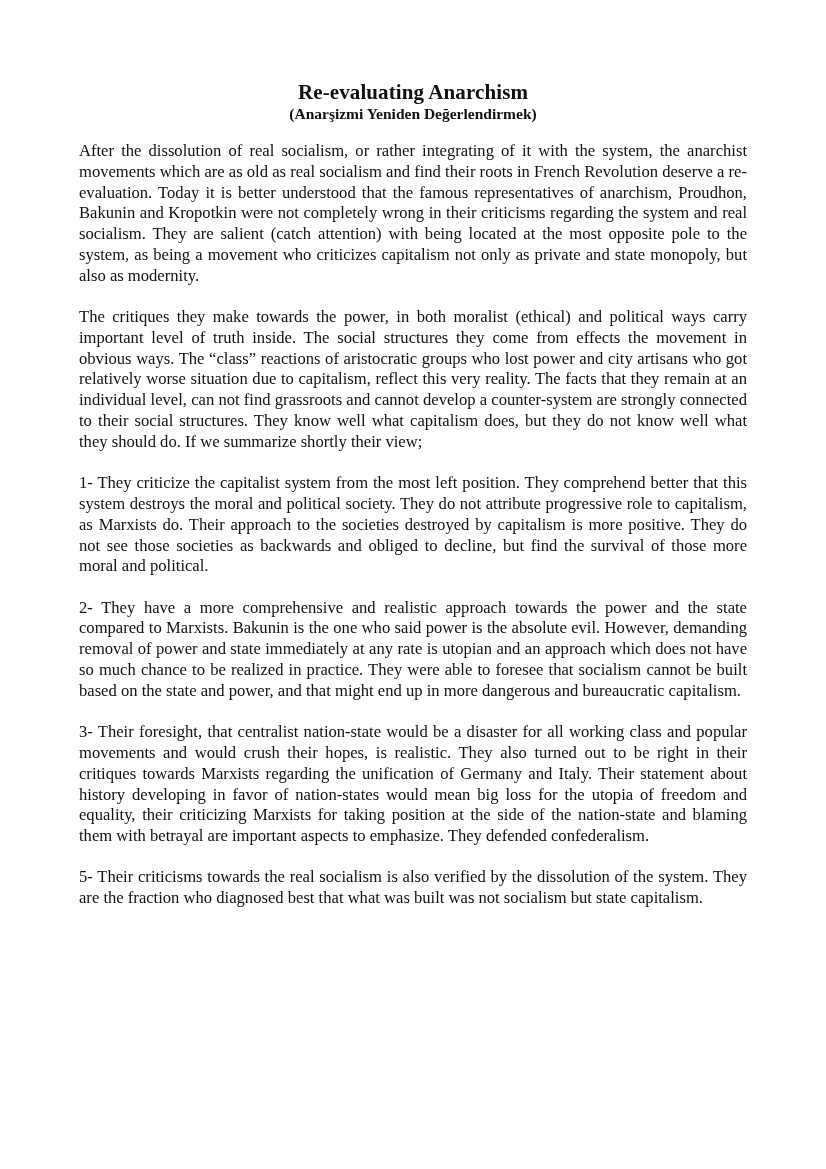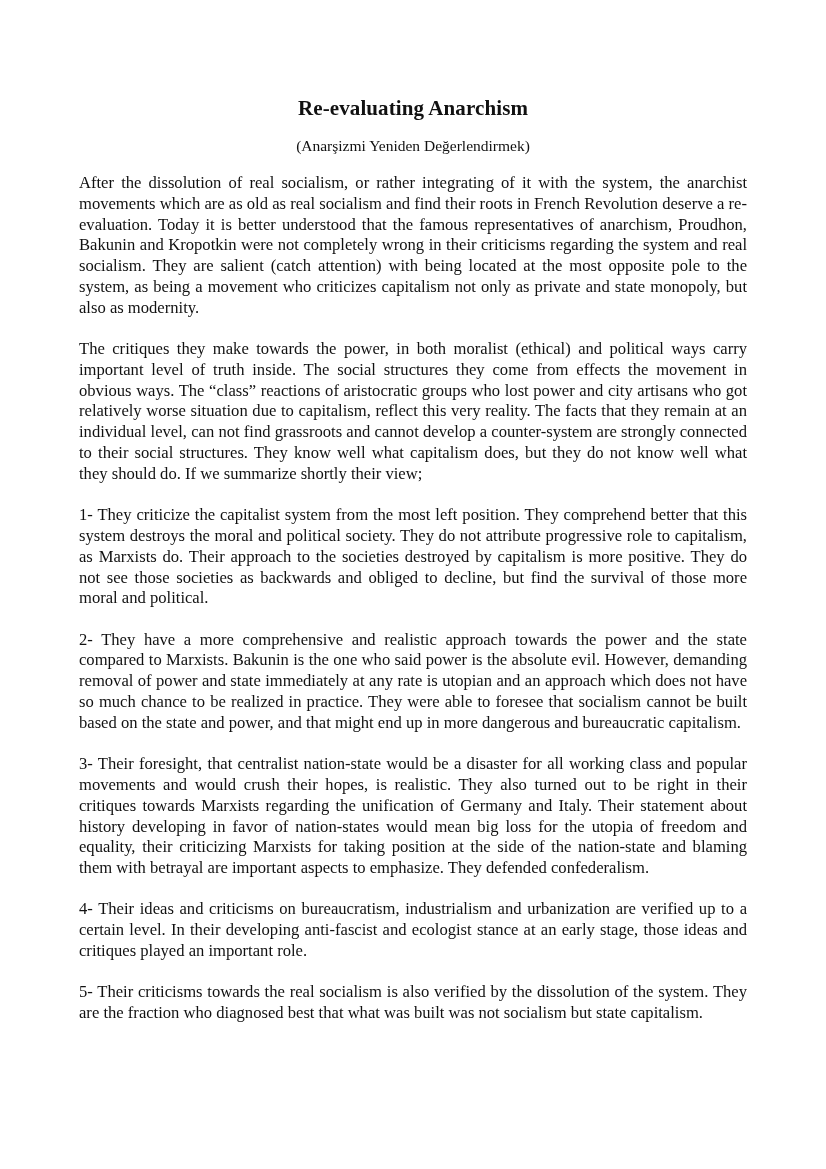--- a/index.html
+++ b/index.html
@@ -19,26 +19,26 @@
       position: absolute;
       left: 79px;
       top: 80px;
       width: 668px;
     }
     .title {
       text-align: center;
       font-weight: bold;
       font-size: 21px;
       line-height: 24px;
-      margin: 16px;
+      margin: 0;
       letter-spacing: 0.1px;
     }
     .subtitle {
       text-align: center;
-      font-weight: normal;
+      font-weight: bold;
       font-size: 15.5px;
       line-height: 20px;
       margin: 0 0 17px 0;
     }
     .para {
       margin: 0 0 20.5px 0;
       font-size: 16.6px;
       line-height: 20.8px;
       text-align: justify;
       hyphens: none;
@@ -53,15 +53,14 @@
   <h1 class="title">Re-evaluating Anarchism</h1>
   <h2 class="subtitle">(Anarşizmi Yeniden Değerlendirmek)</h2>
 
   <p class="para"><span>After the dissolution of real socialism, or rather integrating of it with the system, the anarchist movements which are as old as real socialism and find their roots in French Revolution deserve a re-evaluation. Today it is better understood that the famous representatives of anarchism, Proudhon, Bakunin and Kropotkin were not completely wrong in their criticisms regarding the system and real socialism. They are salient </span><span class="it">(catch attention)</span><span> with being located at the most opposite pole to the system, as being a movement who criticizes capitalism not only as private and state monopoly, but also as modernity.</span></p>
 
   <p class="para"><span>The critiques they make towards the power, in both moralist </span><span class="it">(ethical)</span><span> and political ways carry important level of truth inside. The social structures they come from effects the movement in obvious ways. The “class” reactions of aristocratic groups who lost power and city artisans who got relatively worse situation due to capitalism, reflect this very reality. The facts that they remain at an individual level, can not find grassroots and cannot develop a counter-system are strongly connected to their social structures. They know well what capitalism does, but they do not know well what they should do. If we summarize shortly their view;</span></p>
 
   <p class="para">1- They criticize the capitalist system from the most left position. They comprehend better that this system destroys the moral and political society. They do not attribute progressive role to capitalism, as Marxists do. Their approach to the societies destroyed by capitalism is more positive. They do not see those societies as backwards and obliged to decline, but find the survival of those more moral and political.</p>
   <p class="para">2- They have a more comprehensive and realistic approach towards the power and the state compared to Marxists. Bakunin is the one who said power is the absolute evil. However, demanding removal of power and state immediately at any rate is utopian and an approach which does not have so much chance to be realized in practice. They were able to foresee that socialism cannot be built based on the state and power, and that might end up in more dangerous and bureaucratic capitalism.</p>
   <p class="para">3- Their foresight, that centralist nation-state would be a disaster for all working class and popular movements and would crush their hopes, is realistic. They also turned out to be right in their critiques towards Marxists regarding the unification of Germany and Italy. Their statement about history developing in favor of nation-states would mean big loss for the utopia of freedom and equality, their criticizing Marxists for taking position at the side of the nation-state and blaming them with betrayal are important aspects to emphasize. They defended confederalism.</p>
-  <p class="para">4- Their ideas and criticisms on bureaucratism, industrialism and urbanization are verified up to a certain level. In their developing anti-fascist and ecologist stance at an early stage, those ideas and critiques played an important role.</p>
   <p class="para">5- Their criticisms towards the real socialism is also verified by the dissolution of the system. They are the fraction who diagnosed best that what was built was not socialism but state capitalism.</p>
 </div>
 
 </body></html>

